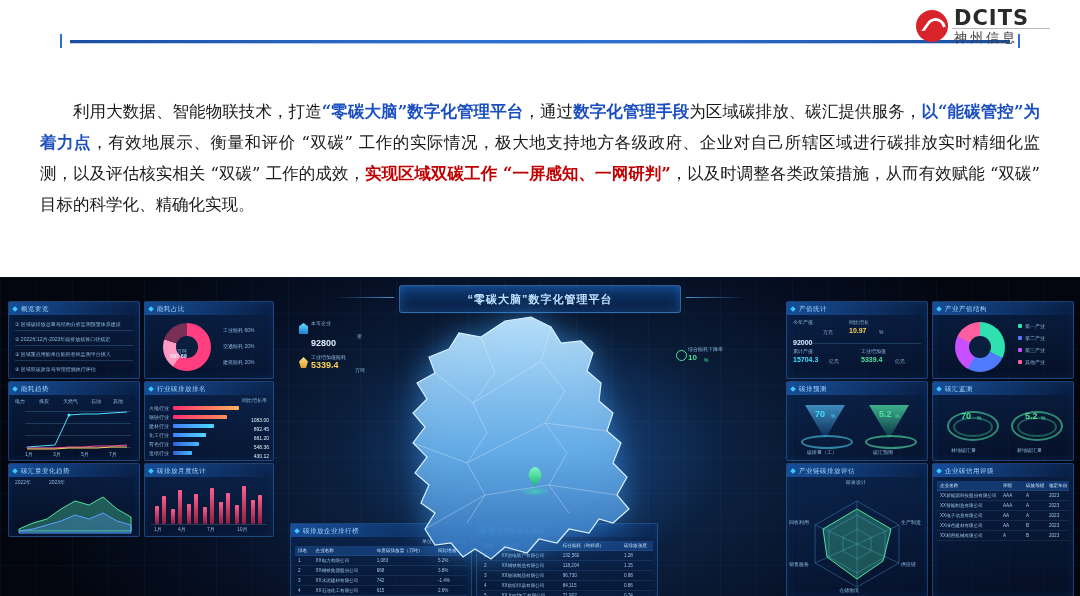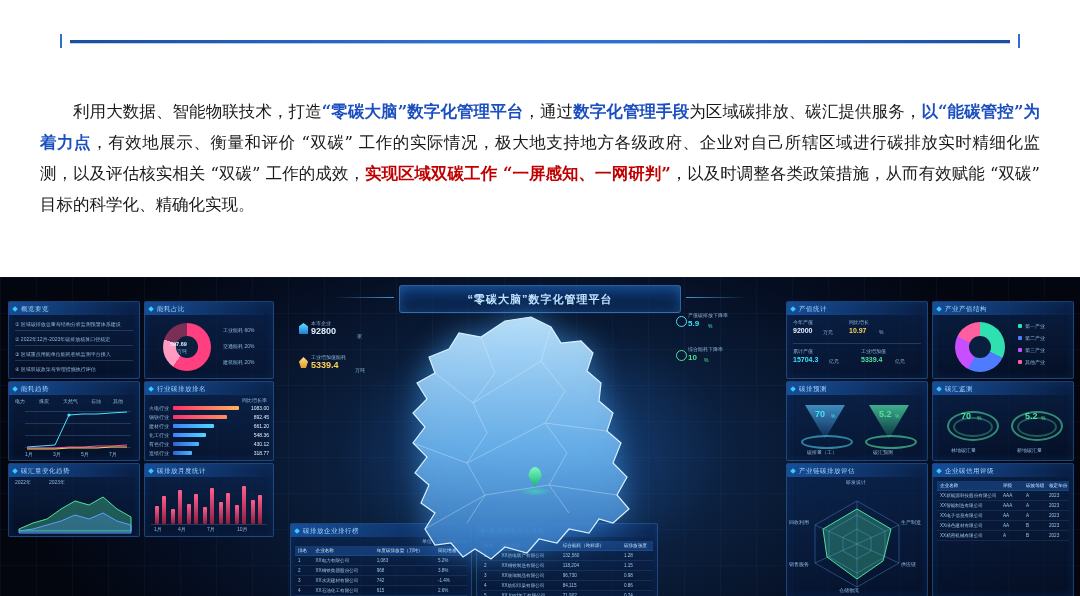--- a/index.html
+++ b/index.html
@@ -71,21 +71,21 @@
   .panel>.ph{position:absolute;left:0;top:0;right:0;height:13px;
     background:linear-gradient(90deg,rgba(25,85,165,.85),rgba(12,40,90,.15));
     color:#9fd4ff;font-size:6.5px;line-height:13px;padding-left:12px;
     letter-spacing:.5px;white-space:nowrap;overflow:hidden;}
   .panel>.ph:before{content:"";position:absolute;left:4px;top:4.5px;width:4px;height:4px;
     background:#39c9ff;transform:rotate(45deg);}
   .pb{position:absolute;left:0;right:0;top:13px;bottom:0;}
 
   
   .t{position:absolute;color:#8fb8de;font-size:5px;line-height:7px;white-space:nowrap;}
-  .t.w{color:#dff0ff;}
+  .t.w{color:#dff0ff;margin-top:12px;}
   .t.c{color:#3fe0ff;}
   .t.g{color:#4ee39a;}
   .t.y{color:#ffd257;}
   .t.b{font-weight:bold;}
   .bar{position:absolute;border-radius:1px;}
   .line{position:absolute;height:1px;background:rgba(90,150,210,.28);}
 
   .donut{position:absolute;border-radius:50%;}
   .donut .hole{position:absolute;border-radius:50%;background:#0a1e3e;}
 
@@ -114,20 +114,26 @@
 </head>
 <body>
 
 <div class="header">
   <div class="hdr-rule"></div>
   <div class="hdr-deco" style="left:60px;width:10px;">
     <span style="left:0;top:0;width:2px;height:14px;"></span>
   </div>
   <div class="hdr-deco" style="right:60px;width:10px;">
     <span style="right:0;top:0;width:2px;height:14px;"></span>
+  </div>
+  <div class="logo">
+    <div class="logo-mark"></div>
+    <div class="logo-en">DCITS</div>
+    <div class="logo-rule"></div>
+    <div class="logo-cn">神州信息</div>
   </div>
 </div>
 
 <div class="para">
   <p id="para-target"><span>利用大数据、智能物联技术，打造</span><span class="em-blue">“零碳大脑”数字化管理平台</span><span>，通过</span><span class="em-blue">数字化管理手段</span><span>为区域碳排放、碳汇提供服务，</span><span class="em-blue">以“能碳管控”为着力点</span><span>，有效地展示、衡量和评价 “双碳” 工作的实际情况，极大地支持地方各级政府、企业对自己所辖区域进行碳排放实时精细化监测，以及评估核实相关 “双碳” 工作的成效，</span><span class="em-red">实现区域双碳工作 “一屏感知、一网研判”</span><span>，以及时调整各类政策措施，从而有效赋能 “双碳” 目标的科学化、精确化实现。</span></p>
 </div>
 
 <div class="dash">
   <div class="dash-grid"></div>
   <div class="dash-title">“零碳大脑”数字化管理平台</div>
@@ -371,26 +377,20 @@
       <div class="t" style="left:58px;top:14px;">家</div>
       <div style="position:absolute;left:0;top:4px;width:9px;height:11px;background:linear-gradient(180deg,#5fe0ff,#1b7fd6);clip-path:polygon(50% 0,100% 30%,100% 100%,0 100%,0 30%);"></div>
     </div>
     <div style="position:absolute;left:-1px;top:54px;width:95px;height:26px;">
       <div class="t" style="left:12px;top:1px;">工业增加值能耗</div>
       <div class="t y b" style="left:12px;top:9px;font-size:9px;">5339.4</div>
       <div class="t" style="left:56px;top:14px;">万吨</div>
       <div style="position:absolute;left:0;top:4px;width:9px;height:11px;background:linear-gradient(180deg,#ffe08a,#e09b2a);clip-path:polygon(50% 0,100% 40%,78% 100%,22% 100%,0 40%);"></div>
     </div>
 
-    <div style="position:absolute;right:-6px;top:12px;width:100px;height:26px;">
-      <div class="t" style="left:12px;top:1px;">产值碳排放下降率</div>
-      <div class="t c b" style="left:12px;top:9px;font-size:8px;">5.9</div>
-      <div class="t c" style="left:32px;top:12px;">%</div>
-      <div style="position:absolute;left:0;top:5px;width:9px;height:9px;border-radius:50%;border:1.5px solid #4fd8ff;"></div>
-    </div>
     <div style="position:absolute;right:-6px;top:46px;width:100px;height:26px;">
       <div class="t" style="left:12px;top:1px;">综合能耗下降率</div>
       <div class="t g b" style="left:12px;top:9px;font-size:8px;">10</div>
       <div class="t g" style="left:28px;top:12px;">%</div>
       <div style="position:absolute;left:0;top:5px;width:9px;height:9px;border-radius:50%;border:1.5px solid #4ee39a;"></div>
     </div>
   </div>
 
   <div class="panel" style="left:786px;top:24px;width:140px;height:76px;">
     <div class="ph">产值统计</div>

